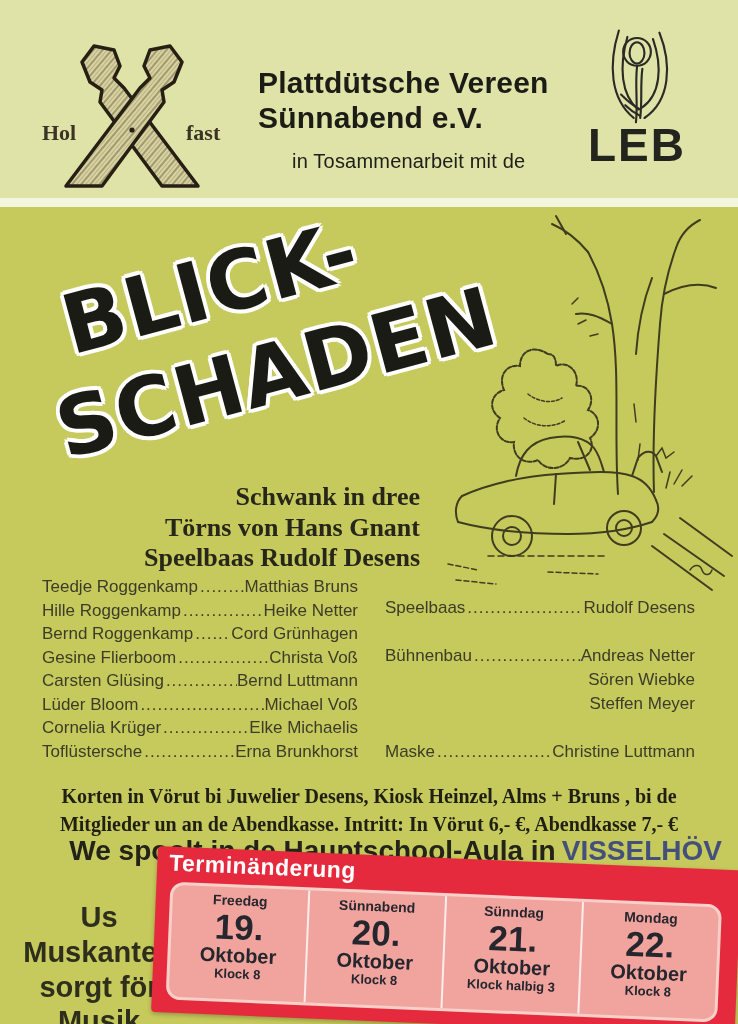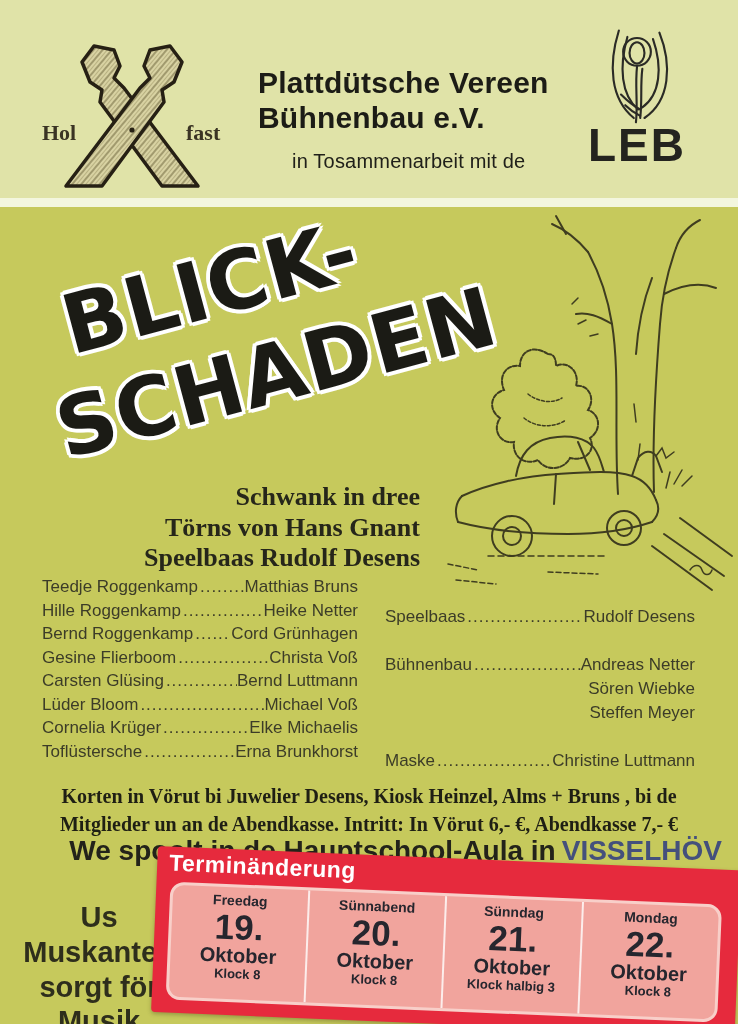--- a/index.html
+++ b/index.html
@@ -31,21 +31,21 @@
   .title-2{left:48px;top:392px;}
   
   .crash-art{position:absolute;left:428px;top:204px;width:310px;height:395px;z-index:1;}
   
   .subtitle{position:absolute;left:98px;top:453px;width:322px;text-align:right;
     font-family:"Liberation Serif",serif;font-weight:bold;font-size:26px;line-height:1.18;
     color:#26261a;z-index:2;margin-top:29px;}
   
   .cast-col{position:absolute;font-size:17px;color:#3c3c28;z-index:2;}
   .cast-left{left:42px;top:577px;width:316px;}
-  .cast-right{left:385px;top:598px;width:310px;margin-top:9px;}
+  .cast-right{left:385px;top:598px;width:310px;}
   .cast-row{display:flex;align-items:flex-start;height:23.5px;white-space:nowrap;}
   .cast-right .cast-row{height:24px;}
   .leader{flex:1;overflow:hidden;padding:0 2px;letter-spacing:1px;}
   .spacer-row{height:24px;}
   
   .tickets{position:absolute;left:28px;top:782px;width:682px;text-align:center;
     font-family:"Liberation Serif",serif;font-weight:bold;font-size:20px;line-height:1.4;
     color:#1f1f14;z-index:2;}
   
   .venue{position:absolute;right:16px;top:835px;white-space:nowrap;font-weight:bold;
@@ -94,21 +94,21 @@
     <polygon points="168,160 132,160 70,76 72,64 60,56 52,36 64,20 84,24 90,40 84,52 94,62" fill="url(#wood)" stroke="#262014" stroke-width="3.5" stroke-linejoin="round"></polygon>
 
     <polygon points="36,160 72,160 134,76 132,64 144,56 152,36 140,20 120,24 114,40 120,52 110,62" fill="url(#wood)" stroke="#262014" stroke-width="3.5" stroke-linejoin="round"></polygon>
     <circle cx="102" cy="104" r="2.6" fill="#262014"></circle>
     <text x="12" y="114" font-size="22" font-weight="bold" fill="#3a3424">Hol</text>
     <text x="156" y="114" font-size="22" font-weight="bold" fill="#3a3424">fast</text>
   </svg>
 
   <div class="org-block">
     <div>Plattdütsche Vereen</div>
-    <div>Bühnenbau e.V.</div>
+    <div>Sünnabend e.V.</div>
   </div>
 
   <div class="coop-line">in Tosammenarbeit mit de</div>
 
   <div class="leb-logo">
     <svg width="120" height="112" viewBox="0 0 110 105">
       <g fill="none" stroke="#2b2b26" stroke-width="2" stroke-linecap="round">
         <path d="M38,8 C28,40 30,72 52,90"></path>
         <path d="M46,14 C38,42 40,68 56,82"></path>
         <path d="M76,10 C88,40 86,74 62,90"></path>

